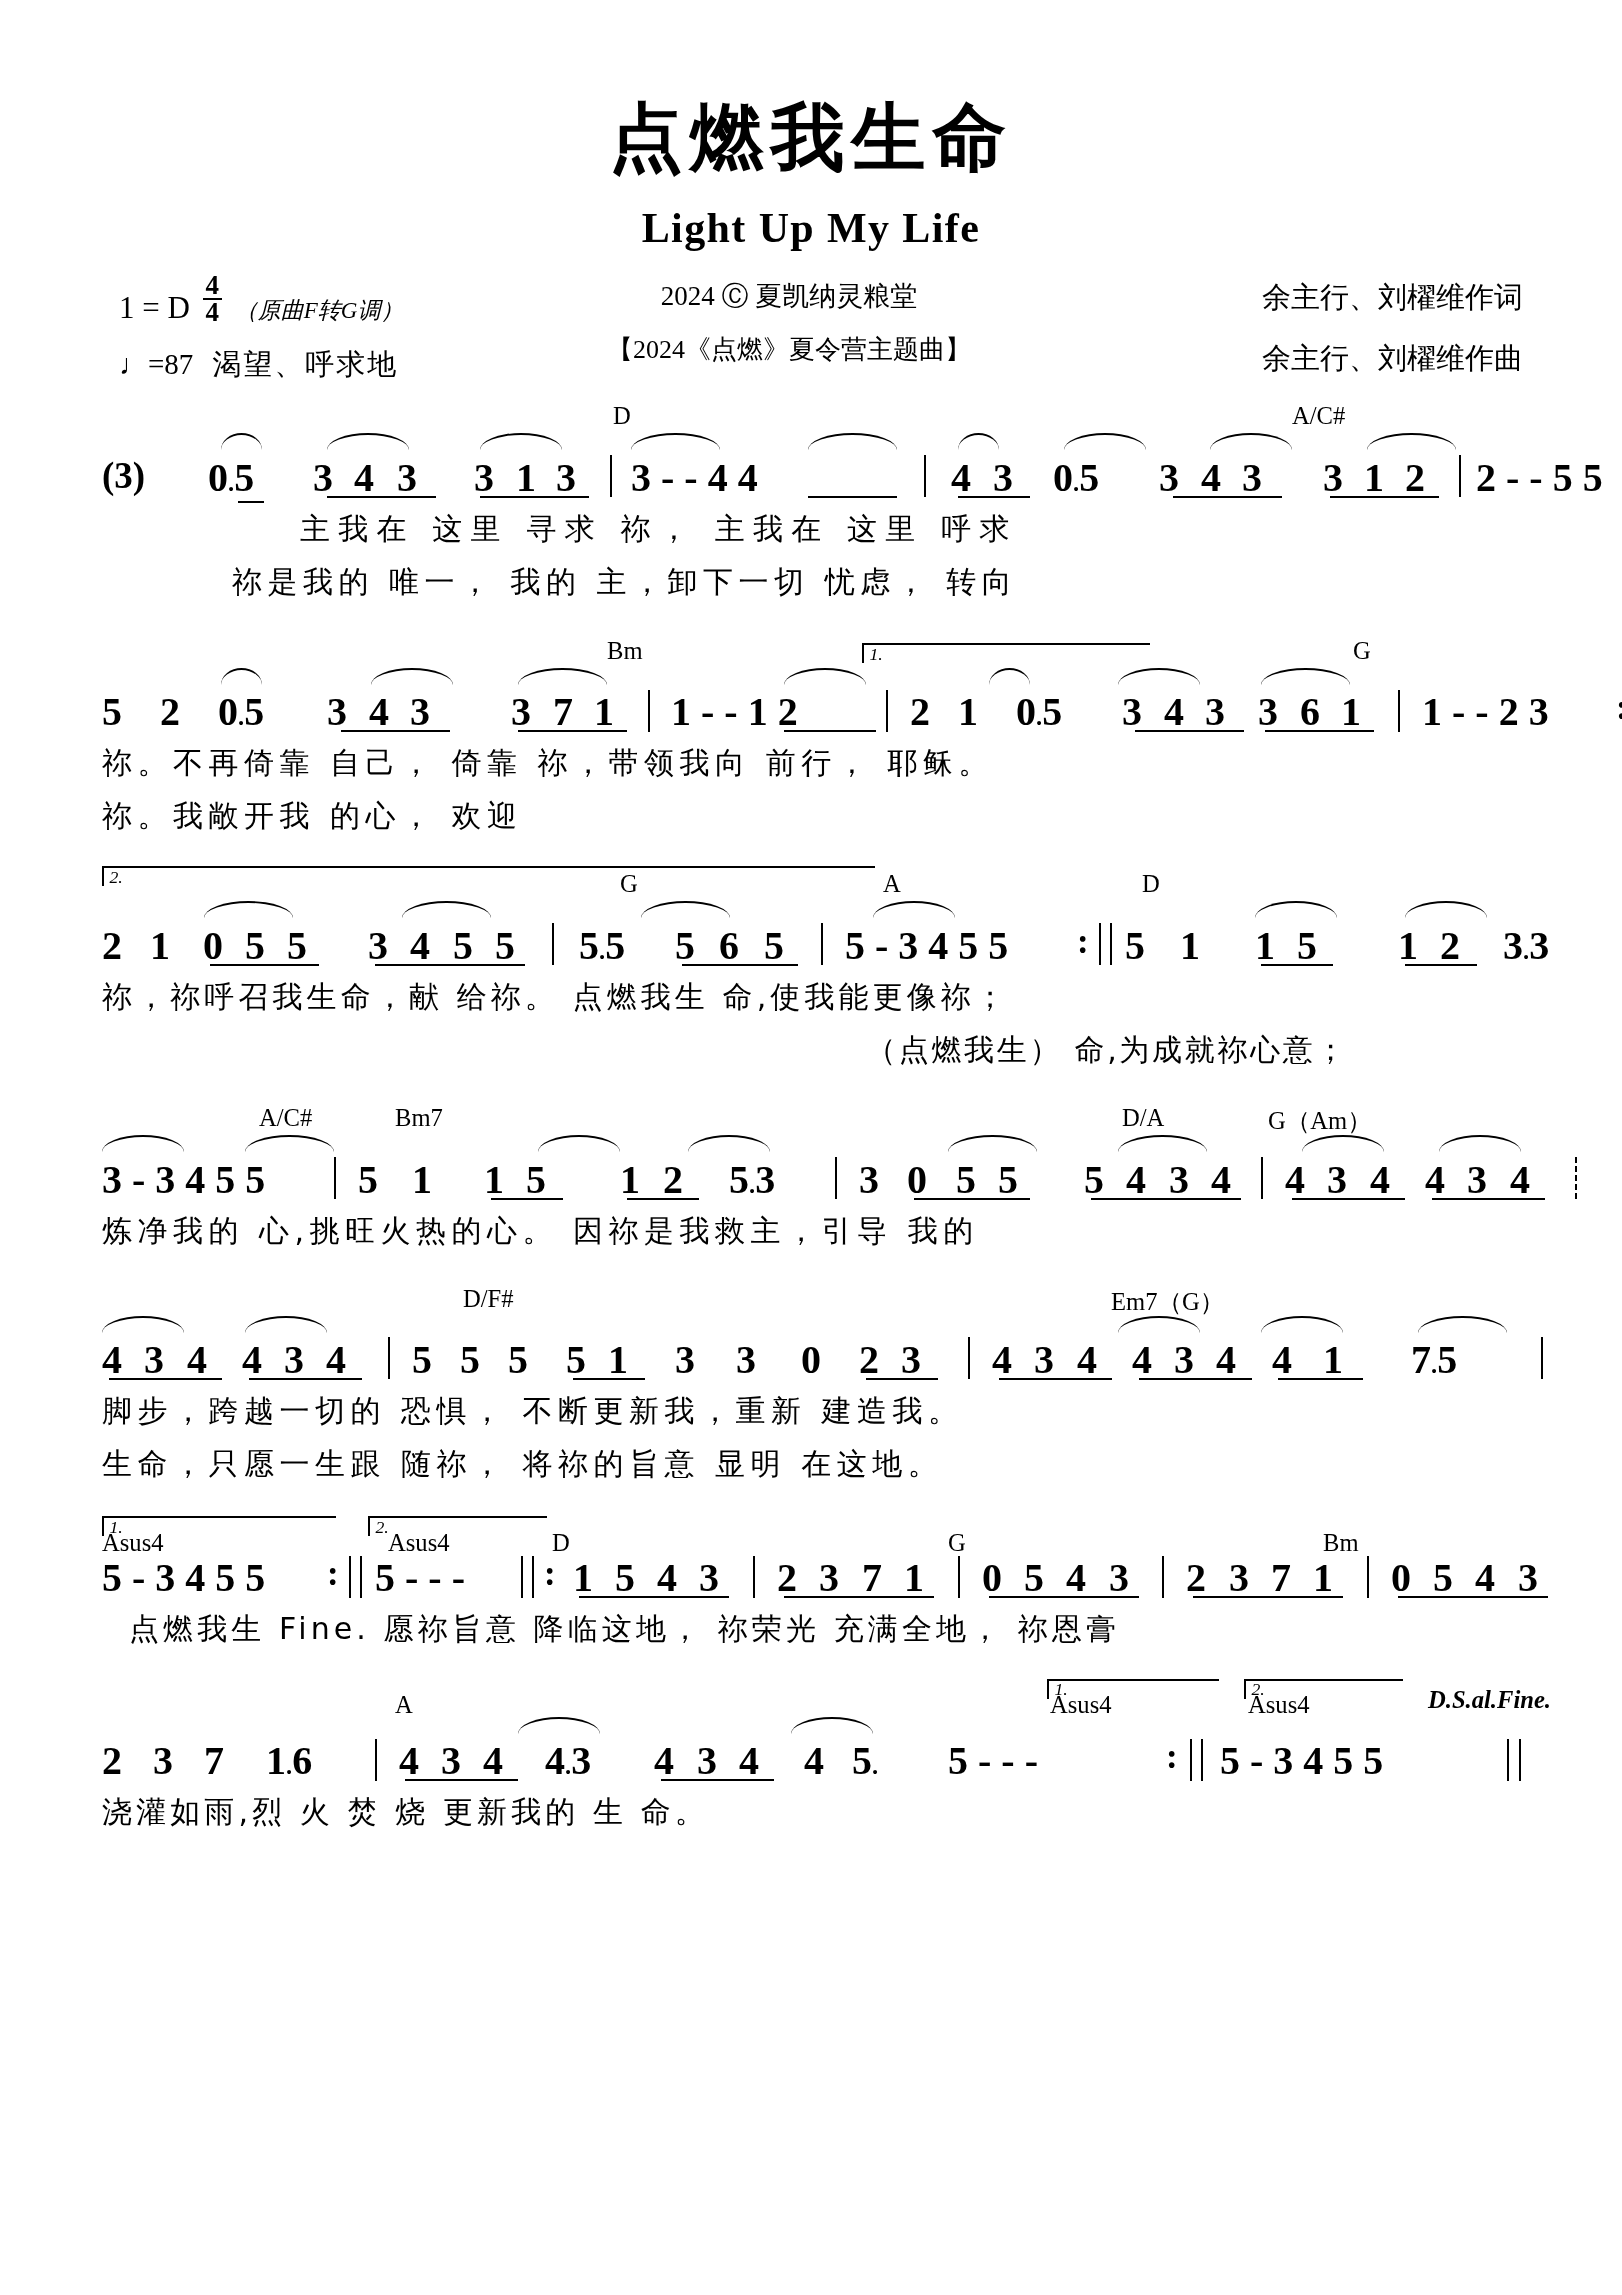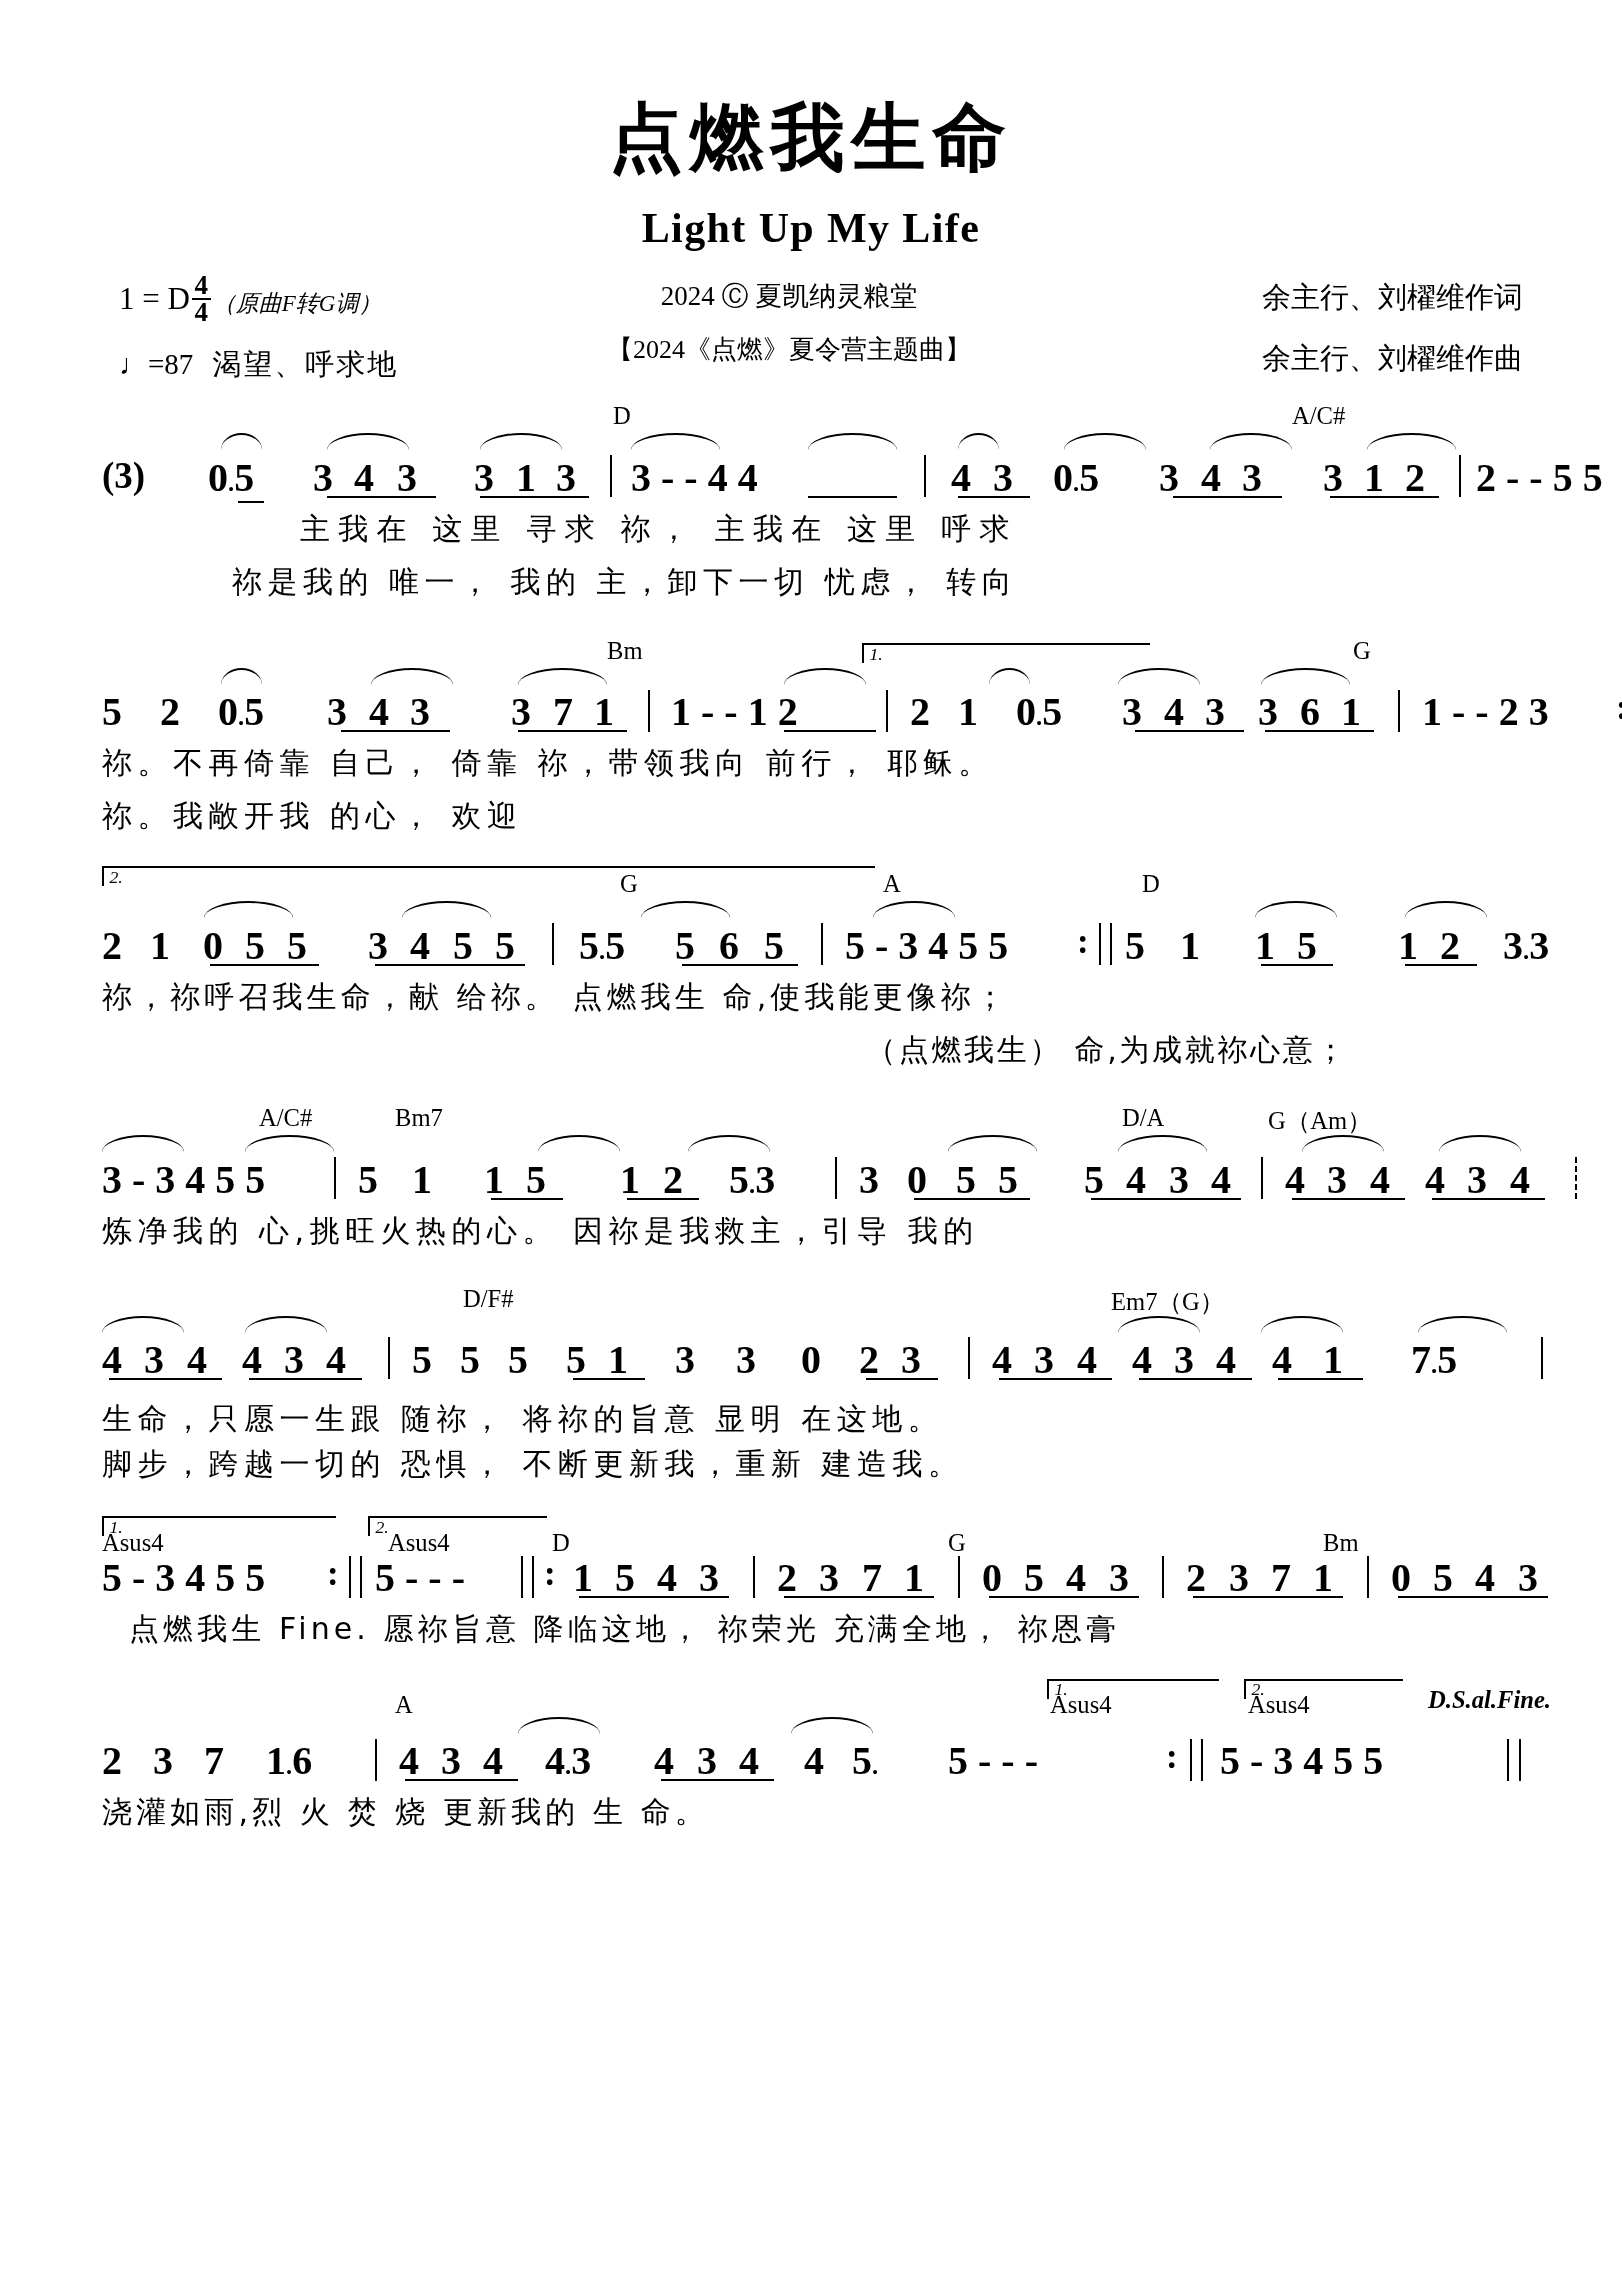--- a/index.html
+++ b/index.html
@@ -32,21 +32,21 @@
 
   .meta {
     position:relative;
     height:109px;
     margin-top:20.5px;
   }
   .meta-left {
     position:absolute; left:119px; top:0;
     font-size:29px;
   }
-  .meta-left .row1 { display:flex; align-items:center; gap:2px; }
+  .meta-left .row1 { display:flex; align-items:flex-end; gap:13px; }
   .meta-left .row2 { display:flex; align-items:center; gap:19px; margin-top:19px; }
   .keysig { font-size:31px; font-family:"Liberation Serif", serif; }
   .timesig { display:inline-block; text-align:center; line-height:0.95; font-weight:bold; font-size:27px; }
   .timesig .num { display:block; border-bottom:2px solid #000; padding:0 2.7px;}
   .timesig .den { display:block; padding:0 2.7px;}
   .origkey { font-size:23px; padding-top:9.5px;font-style:italic; }
   .tempo { font-size:29px; }
   .mood { font-size:29px; letter-spacing:2px; }
 
   .meta-center {
@@ -417,25 +417,25 @@
       <span class="n" style="left:1030px;">4</span>
       <span class="n" style="left:1072px;">3</span>
       <span class="n" style="left:1114px;">4</span>
       <span class="n" style="left:1037px;top:42px;width:113px;border-bottom:2px solid #000;height:0;"></span>
       <span class="n" style="left:1170px;">4</span>
       <span class="n" style="left:1221px;">1</span>
       <span class="n" style="left:1176px;top:42px;width:85px;border-bottom:2px solid #000;height:0;"></span>
       <span class="n" style="left:1309px;">7<span style="font-size:24.6px">.</span>5</span>
       <span class="dbar" style="left:1439px;top:1.4px;"></span>
     </div>
+    <div class="lyricrow">
+      <span class="l" style="left:0px;letter-spacing:5.5px;">脚步，跨越一切的   恐惧，   不断更新我，重新   建造我。</span>
+    </div>
     <div class="lyricrow" style="margin-top:8.2px;">
       <span class="l" style="left:0px;letter-spacing:5.5px;">生命，只愿一生跟  随祢，   将祢的旨意  显明  在这地。</span>
-    </div>
-    <div class="lyricrow">
-      <span class="l" style="left:0px;letter-spacing:5.5px;">脚步，跨越一切的   恐惧，   不断更新我，重新   建造我。</span>
     </div>
   </div>
 
   <div class="system" style="margin-top:27px;">
     <div class="chordrow" style="height:38px;">
       <span class="chord" style="left:0px;top:12.3px;">Asus4</span>
       <span class="chord" style="left:286px;top:12.3px;">Asus4</span>
       <span class="chord" style="left:450px;top:12.3px;">D</span>
       <span class="chord" style="left:846px;top:12.3px;">G</span>
       <span class="chord" style="left:1221px;top:12.3px;">Bm</span>

